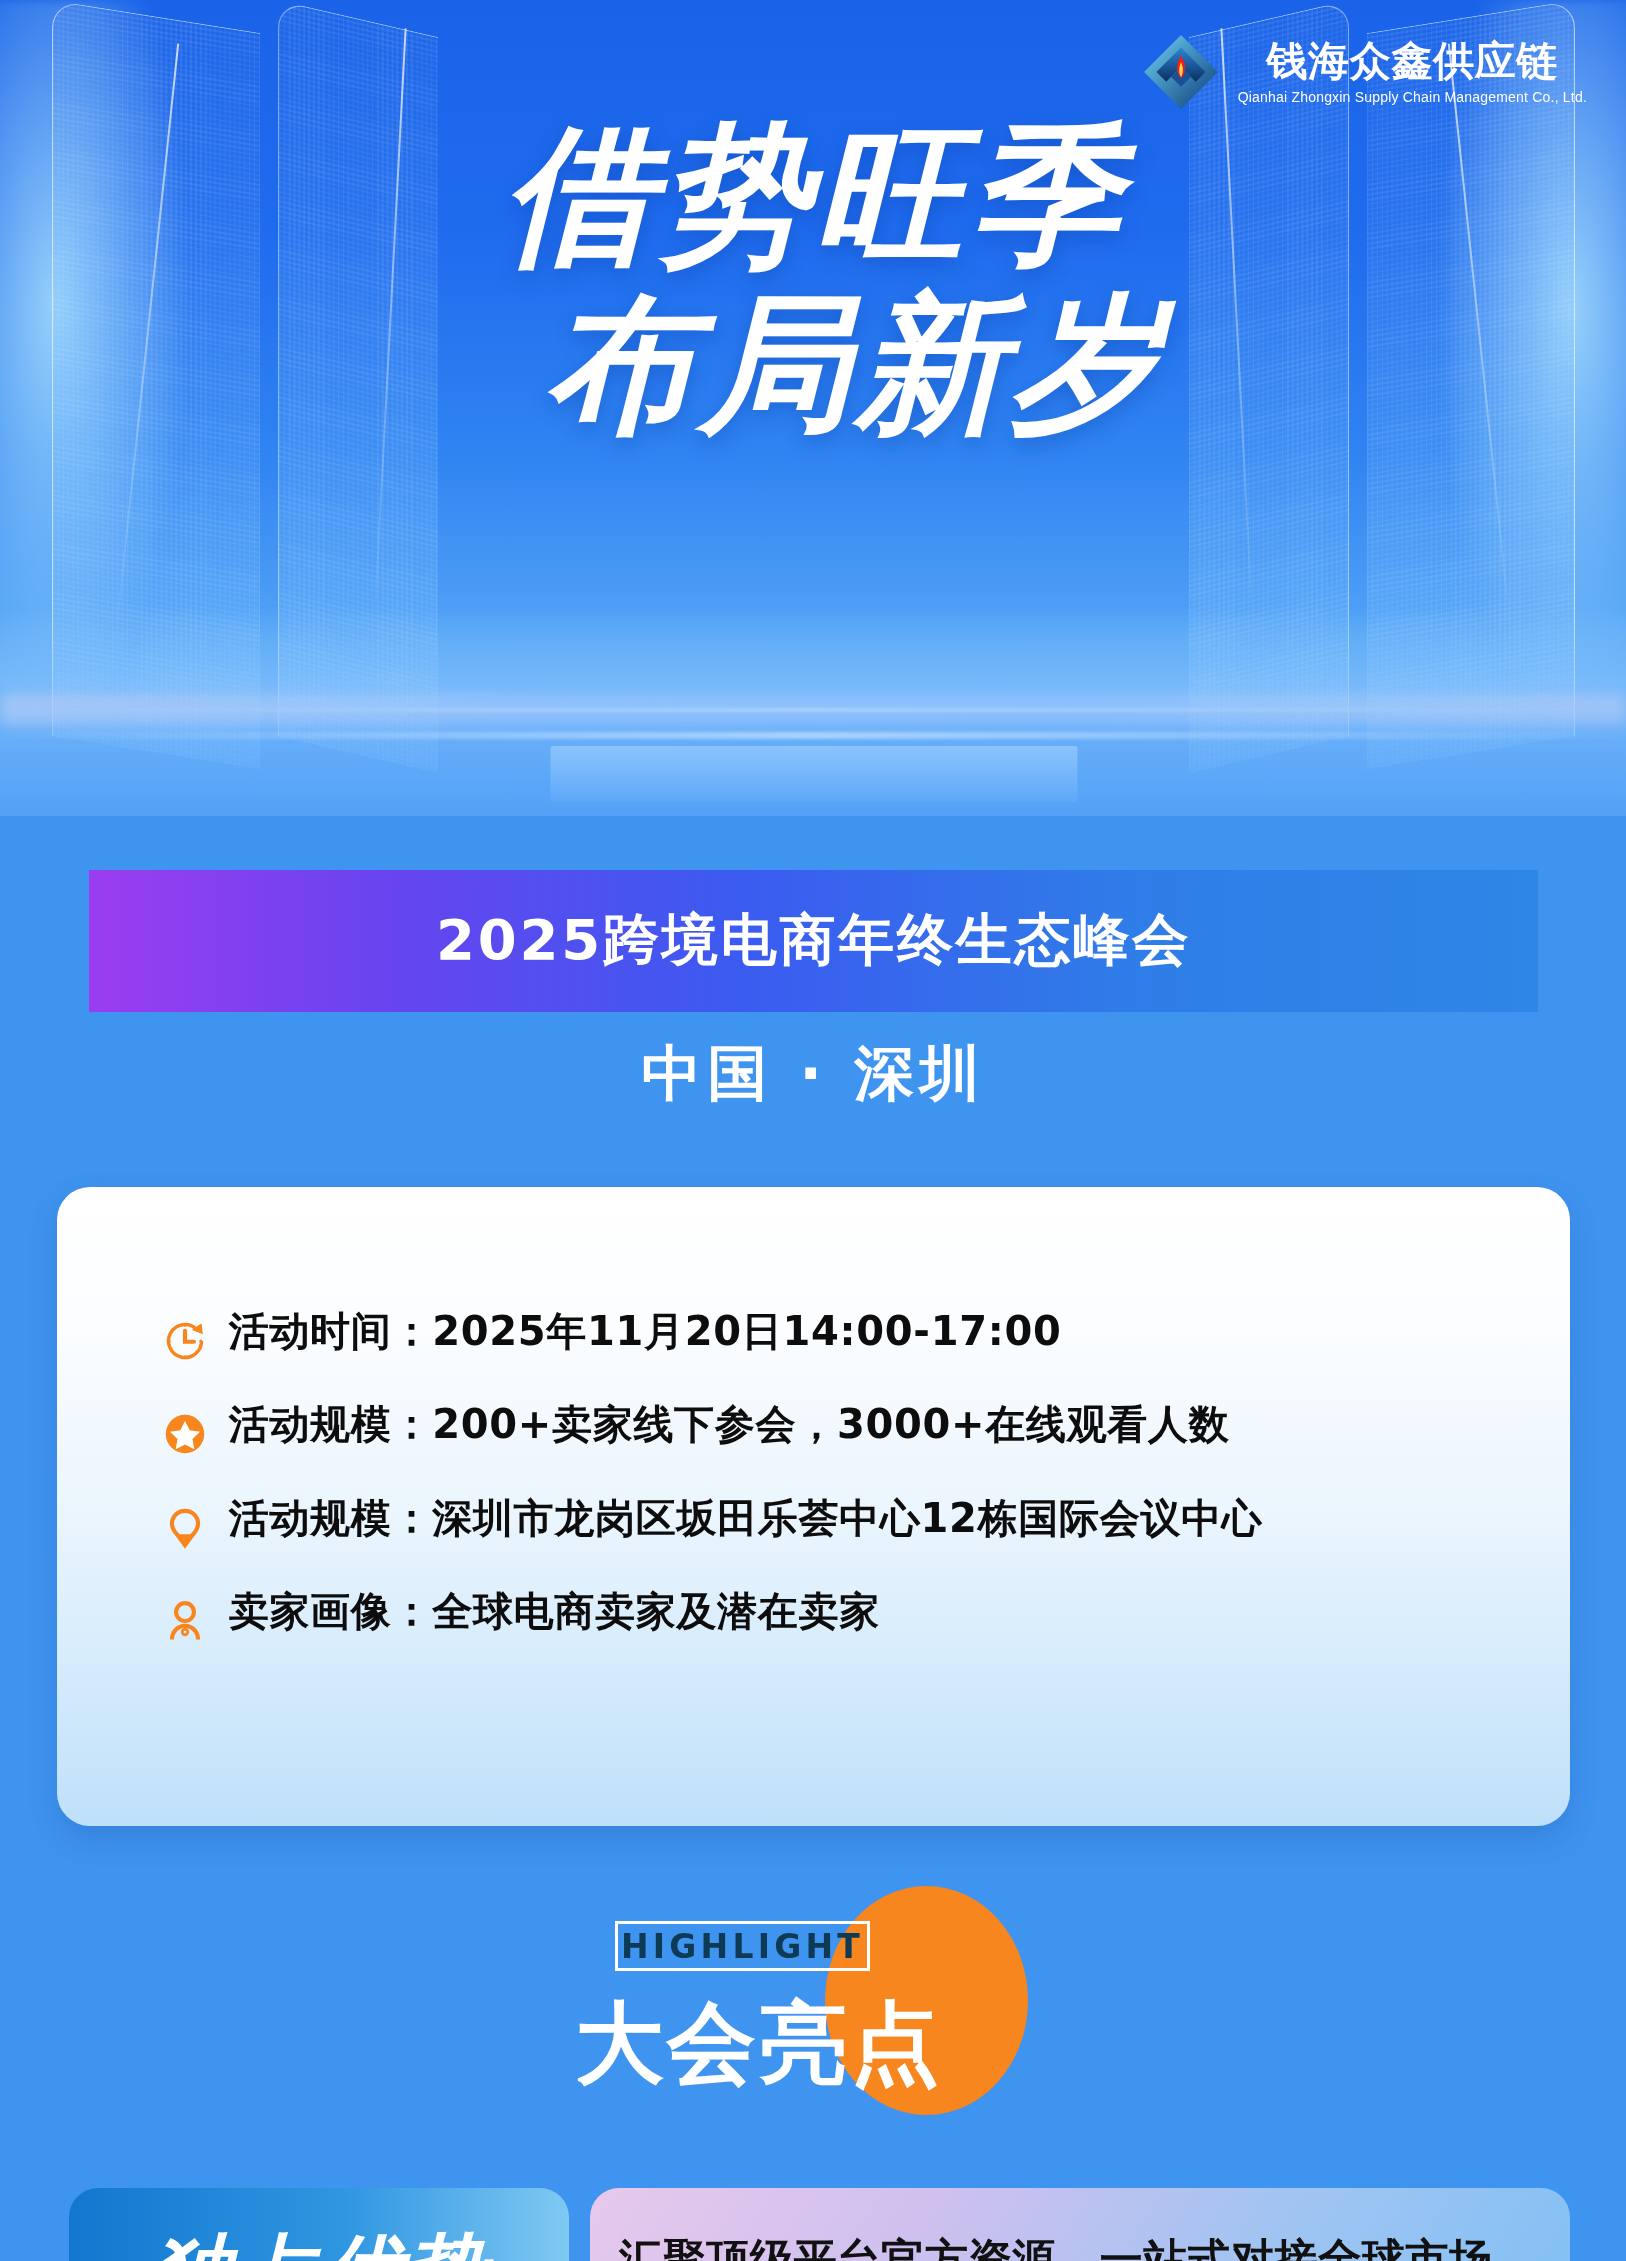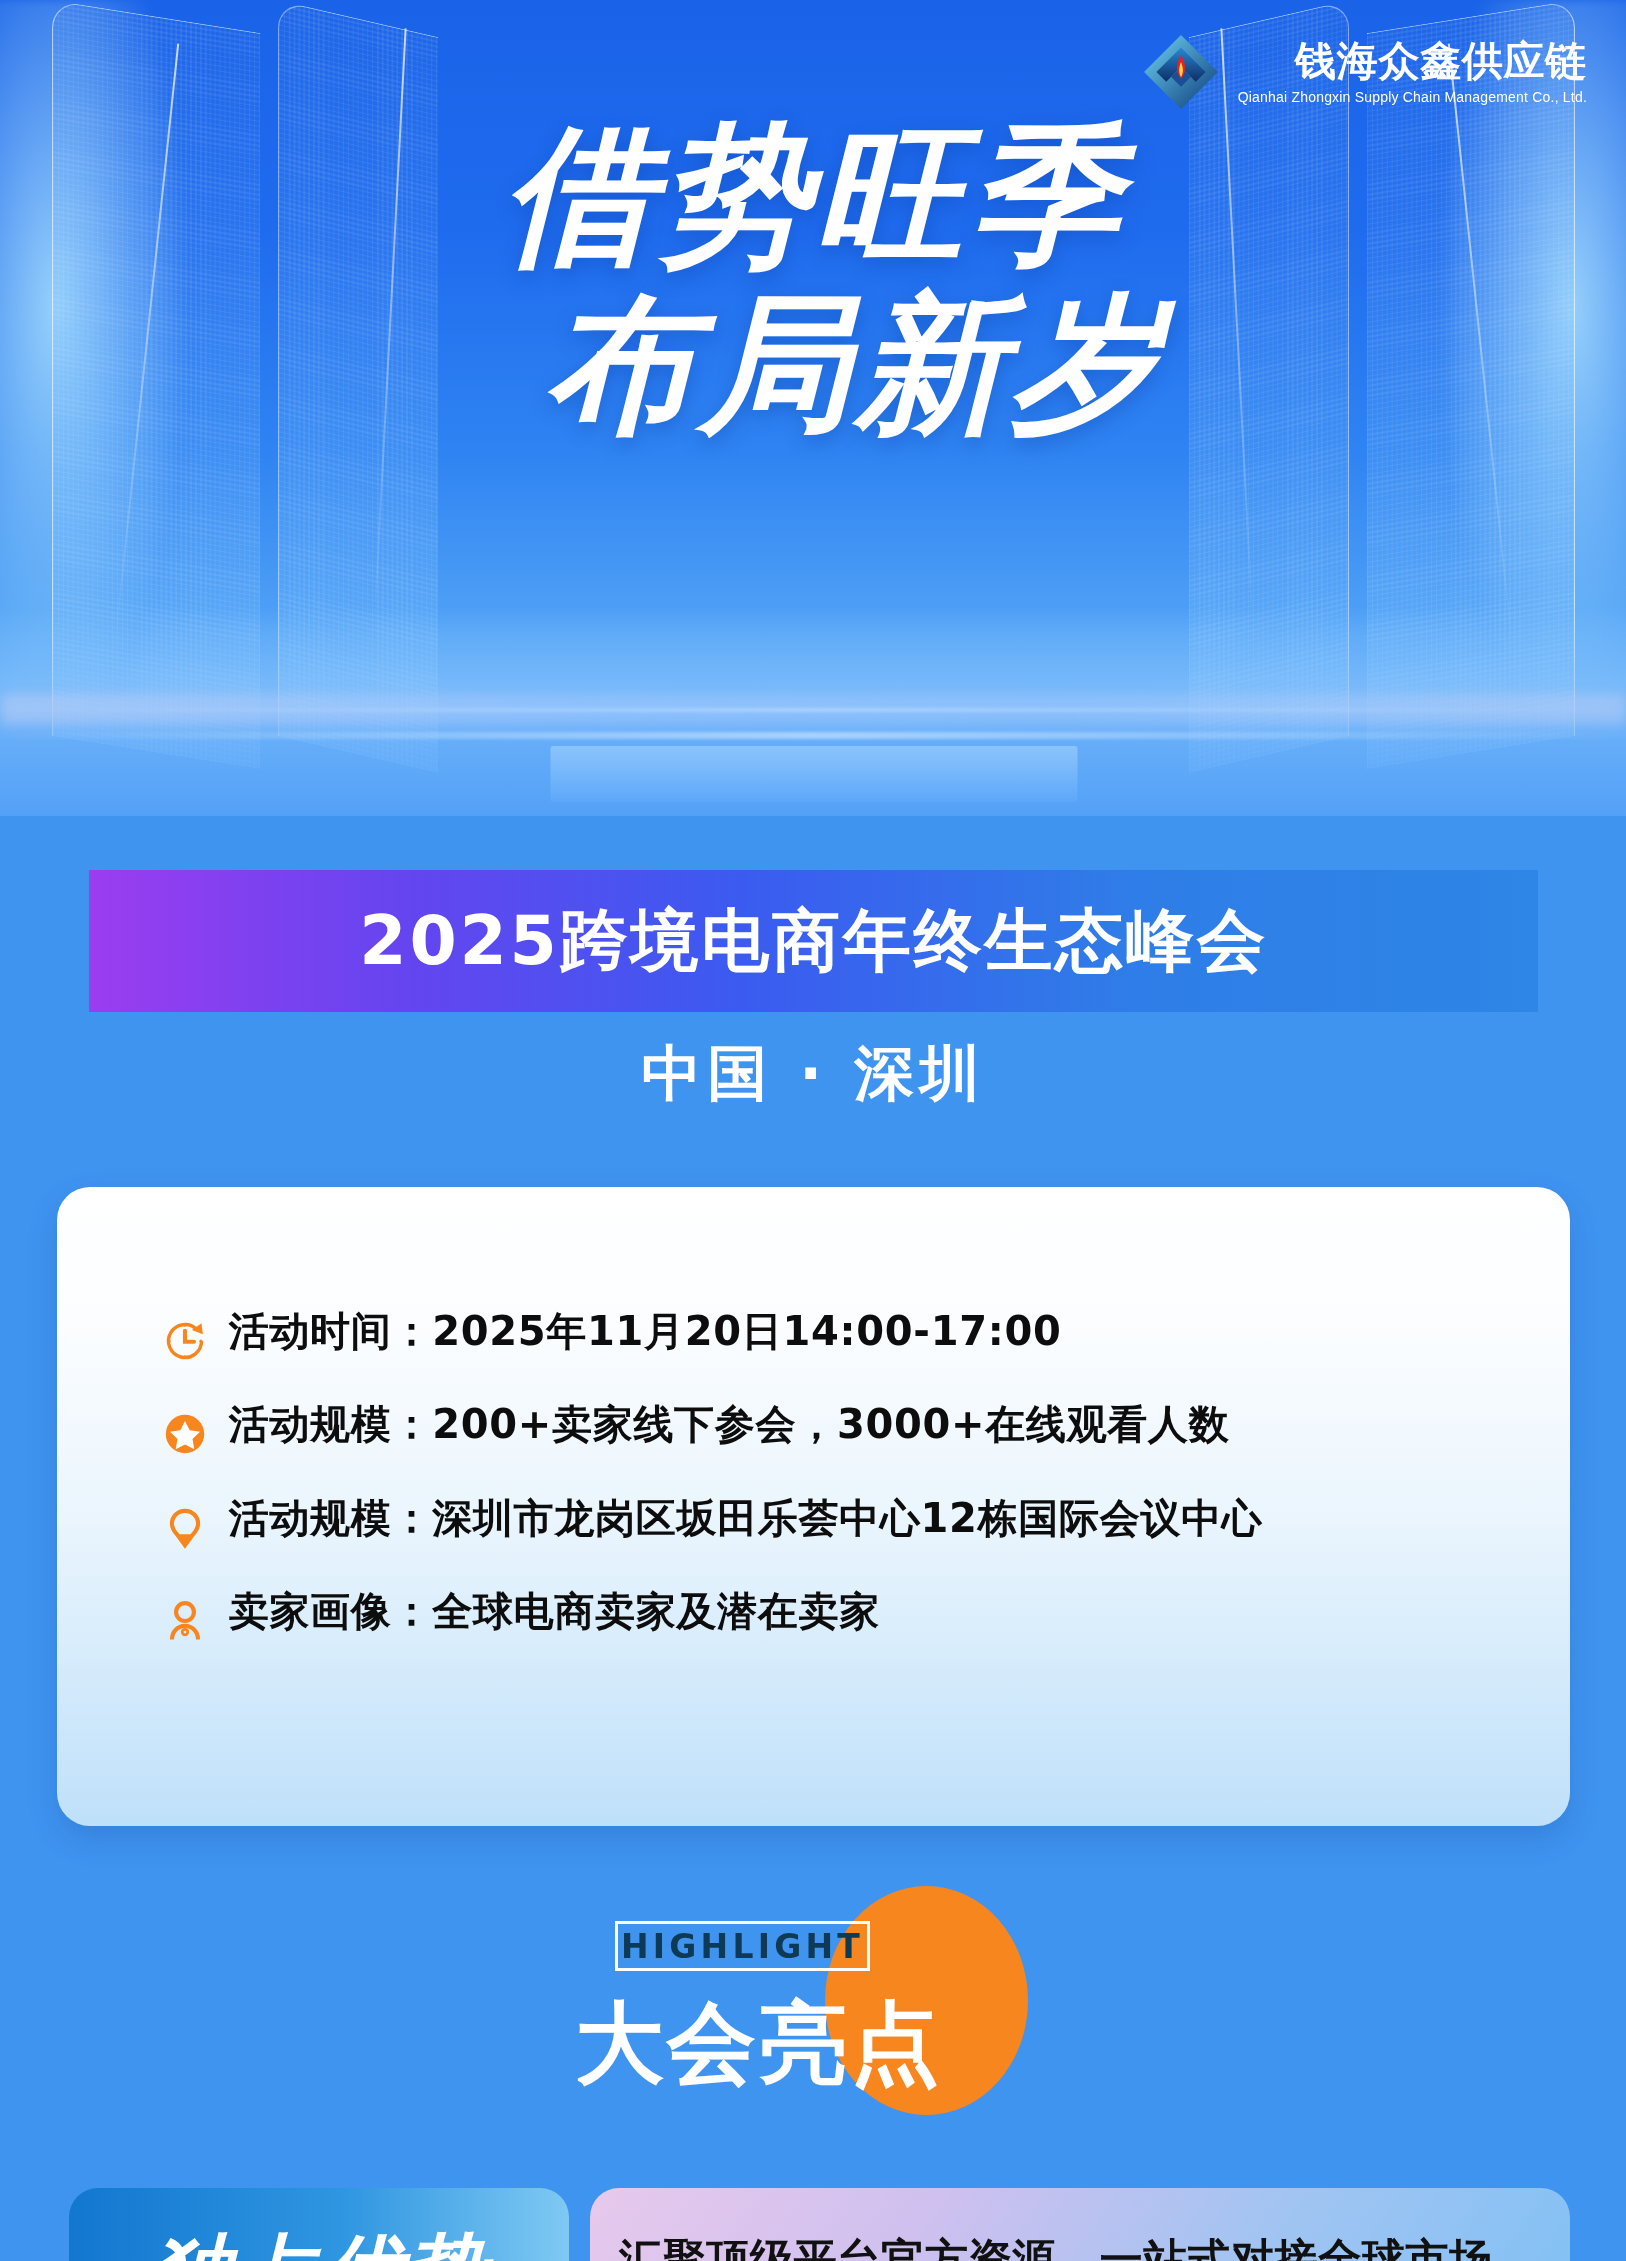--- a/index.html
+++ b/index.html
@@ -89,21 +89,21 @@
   
   .subtitle-bar {
     position:absolute; left:89px; top:870px;
     width:1449px; height:142px;
     background:linear-gradient(90deg,#9b3df0 0%,#6445ef 22%,#3b5bf0 45%,#2f7de8 72%,#2e86e6 100%);
     display:flex; align-items:center; justify-content:center;
     z-index:7;
   }
   .subtitle-bar .txt {
     font-family:"DejaVu Sans","Liberation Sans",sans-serif;
-    font-weight:900; color:#fff; font-size:68px; letter-spacing:2.8px;
+    font-weight:900; color:#fff; font-size:56px; letter-spacing:2.8px;
     white-space:nowrap;
   }
 
   .location {
     position:absolute; left:0; right:0; top:1034px; text-align:center; z-index:7;
     font-family:"DejaVu Sans","Liberation Sans",sans-serif;
     font-weight:900; color:#ffffff; font-size:60px; letter-spacing:5.6px;
   }
 
   
@@ -178,21 +178,21 @@
     font-family:"DejaVu Sans","Liberation Sans",sans-serif;
     font-weight:800; color:#111111; font-size:43px; letter-spacing:0.7px;
     white-space:nowrap;
   }
 
   
   .logo {
     position:absolute; right:40px; top:30.5px;
     display:flex; align-items:center; gap:15.3px; z-index:10;
   }
-  .logo-text { display:flex; flex-direction:column; align-items:flex-end; }
+  .logo-text { display:flex; flex-direction:column; align-items:center; }
   .logo-cn {
     font-family:"DejaVu Sans","Liberation Sans",sans-serif;
     font-weight:900; color:#ffffff; font-size:41px; letter-spacing:0.7px; line-height:1.05;
     white-space:nowrap;
   }
   .logo-en {
     font-family:"Liberation Sans",sans-serif;
     color:#ffffff; font-size:14px; letter-spacing:0.2px; margin-top:6px;
     white-space:nowrap;
   }

